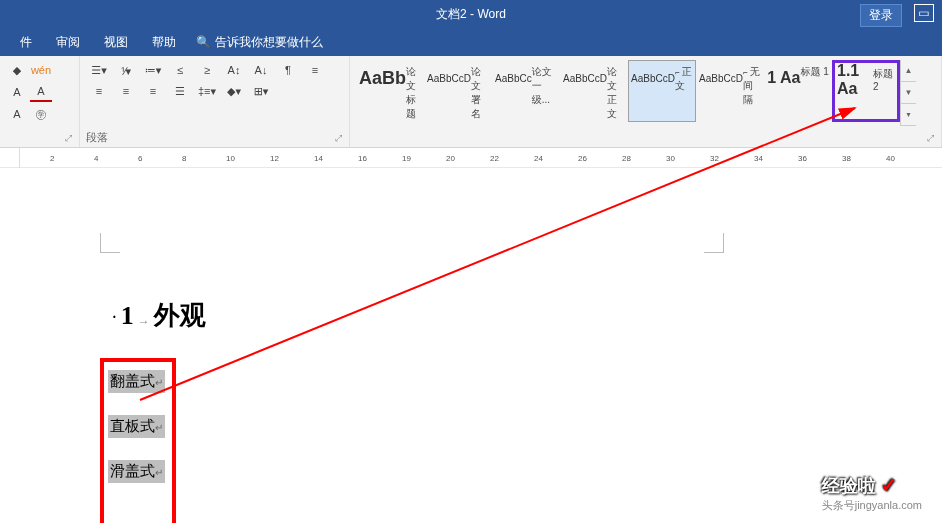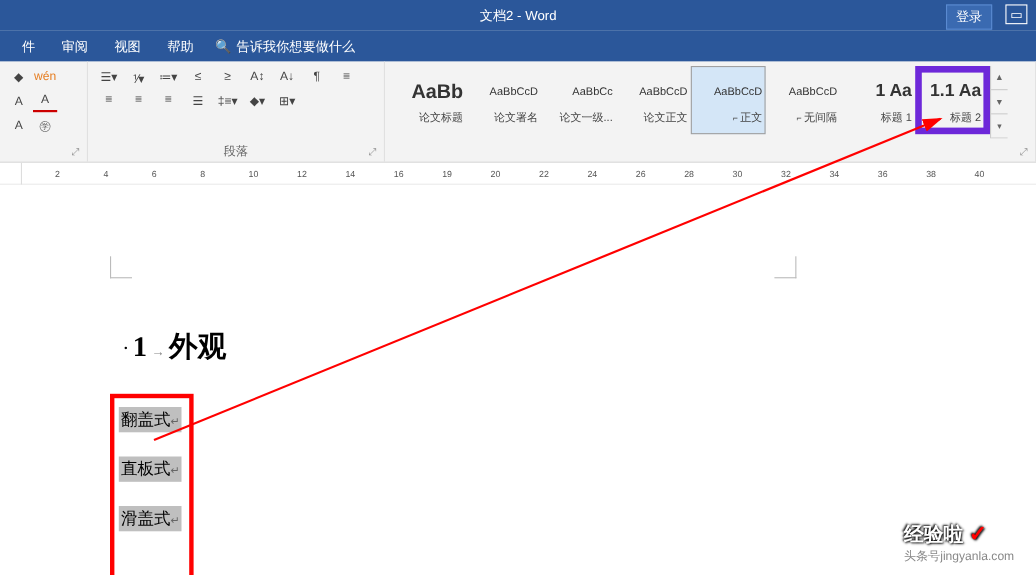--- a/index.html
+++ b/index.html
@@ -6,35 +6,35 @@
 body{font-family:"Microsoft YaHei",sans-serif;background:#fff;width:942px;height:523px;overflow:hidden;position:relative;}
 .titlebar{background:#2b579a;height:28px;display:flex;align-items:center;justify-content:center;color:#fff;font-size:12px;position:relative;}
 .titlebar .login{position:absolute;right:40px;top:4px;background:#3a6ab1;padding:2px 8px;font-size:12px;border:1px solid #5a8ad1;}
 .titlebar .winbtn{position:absolute;right:8px;top:4px;width:20px;height:18px;border:1px solid #fff;display:flex;align-items:center;justify-content:center;}
 .menubar{background:#2b579a;height:28px;display:flex;align-items:center;padding:0 8px;color:#fff;font-size:12px;}
 .menubar .tab{padding:0 12px;height:28px;display:flex;align-items:center;}
 .menubar .search{display:flex;align-items:center;margin-left:8px;}
 .menubar .search-icon{margin-right:4px;}
 .ribbon{background:#f3f3f3;height:92px;border-bottom:1px solid #d4d4d4;display:flex;}
 .ribbon-group{border-right:1px solid #e0e0e0;display:flex;flex-direction:column;padding:4px 6px 0 6px;position:relative;}
-.ribbon-group .label{font-size:11px;color:#666;text-align:center;padding-bottom:2px;margin-top:auto;}
+.ribbon-group .label{font-size:11px;color:#666;padding-bottom:2px;margin-top:auto;}
 .ribbon-group .expand{position:absolute;right:2px;bottom:2px;width:12px;height:12px;font-size:9px;color:#888;}
 .font-group{width:80px;}
 .font-tools{display:flex;flex-wrap:wrap;gap:2px;}
 .font-tools .btn{width:22px;height:20px;font-size:11px;display:flex;align-items:center;justify-content:center;color:#444;}
 .font-tools .btn.color{border-bottom:2px solid #c00;}
 .font-tools .btn.wen{color:#e67e22;}
 .para-group{width:270px;}
 .para-tools{display:flex;flex-wrap:wrap;gap:1px;}
 .para-tools .btn{width:26px;height:20px;font-size:11px;display:flex;align-items:center;justify-content:center;color:#444;border:1px solid transparent;}
 .style-group{flex:1;}
 .style-gallery{display:flex;gap:0;height:66px;overflow:hidden;}
-.style-item{width:68px;height:62px;border:1px solid transparent;display:flex;flex-direction:column;align-items:flex-end;justify-content:center;padding:2px;cursor:pointer;}
+.style-item{width:68px;height:62px;border:1px solid transparent;display:flex;flex-direction:row;align-items:flex-start;justify-content:center;padding:2px;cursor:pointer;}
 .style-item.selected{border:1px solid #a0a0a0;background:#d4e6f7;}
-.style-item.highlighted{border:6px solid #6d28d9;}
+.style-item.highlighted{border:3px solid #6d28d9;}
 .style-item .preview{font-size:10px;color:#333;height:30px;display:flex;align-items:center;}
 .style-item .preview.big{font-size:18px;font-weight:bold;}
 .style-item .preview.num{font-size:16px;font-weight:bold;}
 .style-item .name{font-size:10px;color:#444;margin-top:2px;}
 .style-item .name.corner::before{content:"⌐ ";font-size:8px;}
 .gallery-scroll{width:16px;display:flex;flex-direction:column;border-left:1px solid #ccc;}
 .gallery-scroll .sbtn{flex:1;font-size:8px;display:flex;align-items:center;justify-content:center;color:#666;border-bottom:1px solid #ccc;}
 .ruler-area{height:20px;background:#fff;border-bottom:1px solid #e8e8e8;position:relative;font-size:8px;color:#666;}
 .ruler-area .vruler{position:absolute;left:0;top:0;width:20px;height:20px;border-right:1px solid #ddd;}
 .ruler-area .hruler{position:absolute;left:20px;right:0;top:0;height:20px;display:flex;align-items:center;}

